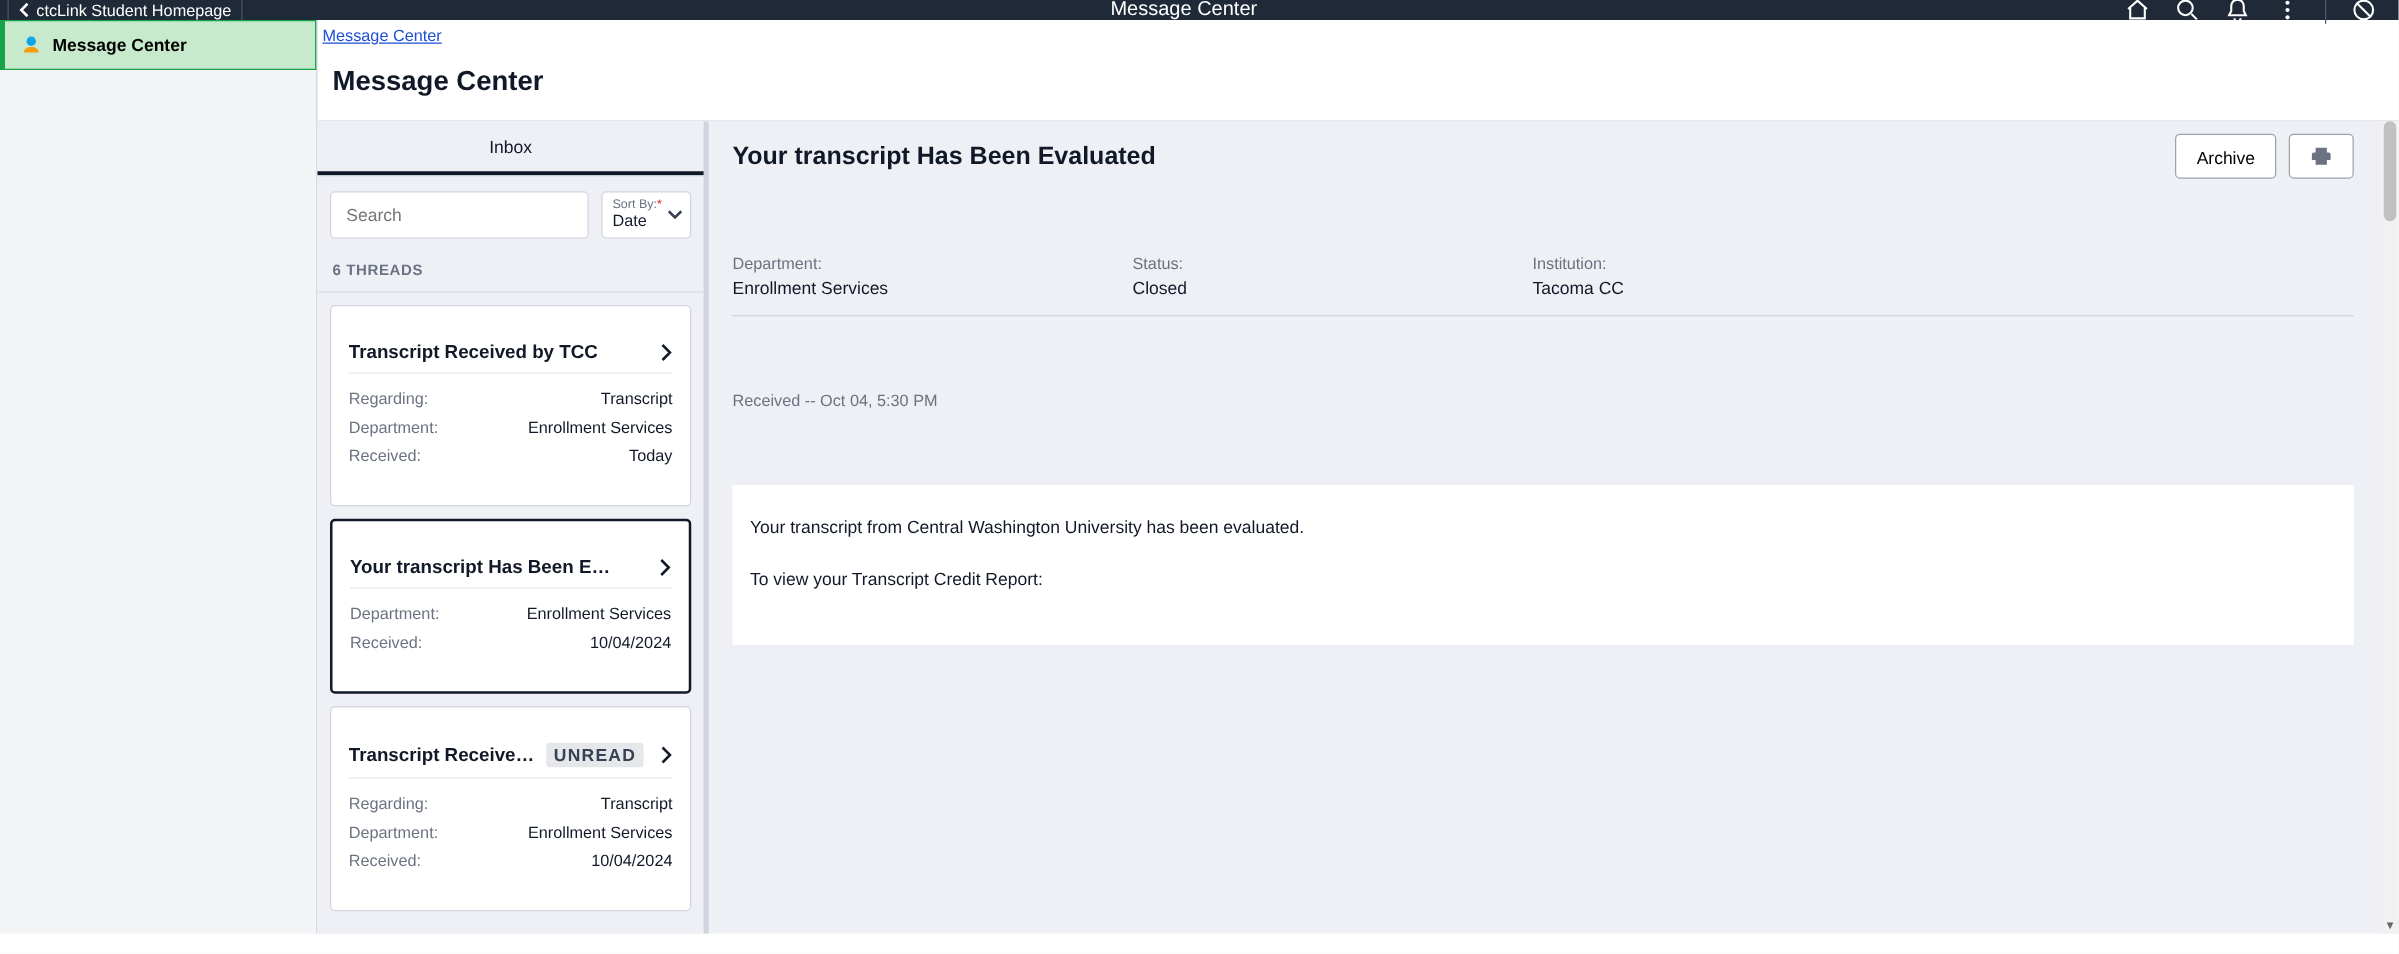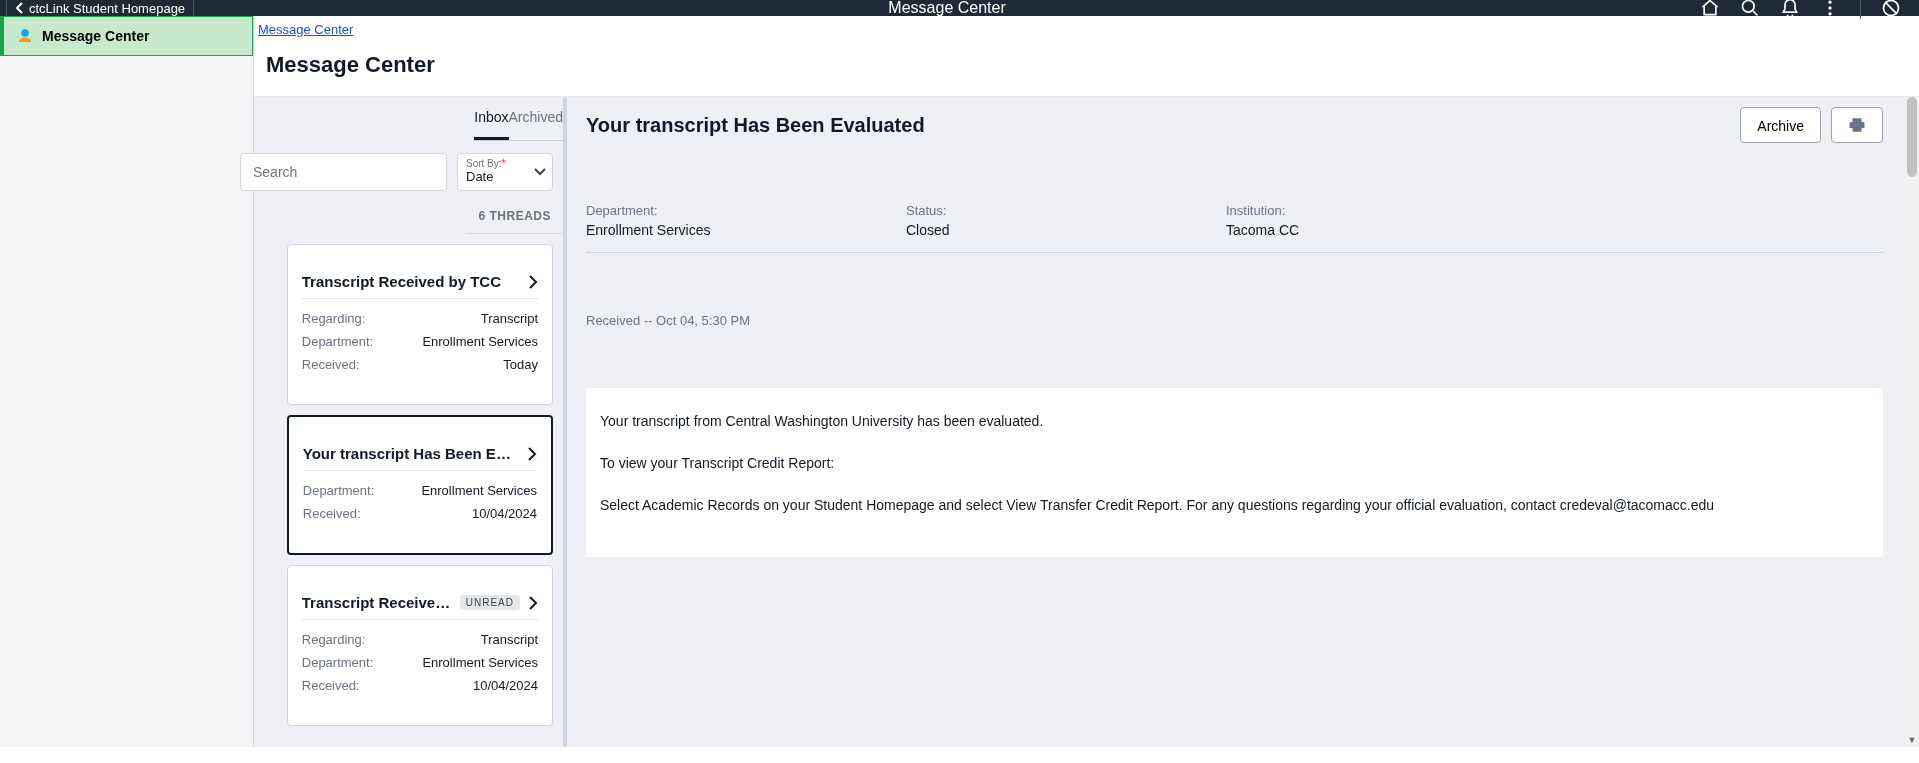--- a/index.html
+++ b/index.html
@@ -49,21 +49,21 @@
 .main { flex:1; display:flex; flex-direction:column; }
 
 .breadcrumb { padding: 4px 4px 0 4px; }
 .breadcrumb a { color:#1d4ed8; font-size:13px; text-decoration:underline; }
 
 .page-title { font-size:22px; font-weight:600; padding: 14px 12px 18px 12px; color:#111827; }
 
 .workarea { display:flex; flex:1; background:#eef0f6; border-top:1px solid #e5e7eb; }
 
 
-.listpanel { width:310px; border-right:1px solid #d7dbe3; display:flex; flex-direction:column; background:#eef0f6; position:relative;align-items:flex-end; }
+.listpanel { width:310px; border-right:1px solid #d7dbe3; display:flex; flex-direction:column; background:#eef0f6; position:relative; }
 .listpanel::after { content:""; position:absolute; right:-4px; top:0; bottom:0; width:4px; background:#cfd4de; border-radius:2px; }
 
 .tabs { display:flex; border-bottom:1px solid #c7cbd4; }
 .tab { flex:1; text-align:center; padding:12px 0; font-size:14px; color:#6b7280; cursor:pointer; }
 .tab.active { color:#111827; border-bottom:3px solid #111827; font-weight:500; }
 
 .search-row { display:flex; gap:10px; padding:12px 10px; }
 .search-input { flex:1; border:1px solid #d1d5db; border-radius:4px; padding:10px 12px; font-size:14px; background:#fff; }
 .sort-box { width:96px; border:1px solid #d1d5db; border-radius:4px; background:#fff; padding:4px 8px; position:relative; }
 .sort-label { font-size:10px; color:#6b7280; }
@@ -76,21 +76,21 @@
 .threads { padding:10px 10px; display:flex; flex-direction:column; gap:10px; overflow:hidden; }
 
 .card { background:#fff; border:1px solid #d1d5db; border-radius:4px; padding:28px 14px; cursor:pointer; }
 .card.selected { border:2px solid #111827; }
 .card-head { display:flex; align-items:center; justify-content:space-between; border-bottom:1px solid #e5e7eb; padding-bottom:8px; margin-bottom:8px; gap:8px;}
 .card-title { font-size:15px; font-weight:600; color:#111827; white-space:nowrap; overflow:hidden; text-overflow:ellipsis; max-width:210px;}
 .card-chev { flex-shrink:0; }
 .card-row { display:flex; justify-content:space-between; font-size:13px; padding:4px 0; }
 .card-row .k { color:#6b7280; }
 .card-row .v { color:#111827; }
-.badge-unread { background:#e5e7eb; color:#374151; font-size:10px; font-weight:400; letter-spacing:1px; padding:2px 6px; border-radius:3px; }
+.badge-unread { background:#e5e7eb; color:#374151; font-size:14px; font-weight:700; letter-spacing:1px; padding:2px 6px; border-radius:3px; }
 
 
 .detail { flex:1; padding:10px 22px 0 22px; display:flex; flex-direction:column;gap:46px; }
 .detail-head { display:flex; align-items:center; justify-content:space-between; }
 .detail-title { font-size:20px; font-weight:600; color:#111827; }
 .detail-actions { display:flex; gap:10px; }
 .btn { border:1px solid #9ca3af; border-radius:4px; background:#fff; padding:8px 16px; font-size:14px; cursor:pointer; display:flex; align-items:flex-end; gap:6px; }
 
 .meta-row { display:flex; gap:60px; padding:14px 0 14px 0; border-bottom:1px solid #cfd4de; }
 .meta-block { display:flex; flex-direction:column; gap:4px; min-width:260px; }
@@ -179,21 +179,20 @@
     <div class="breadcrumb">
       <a href="#">Message Center</a>
     </div>
     <div class="page-title">Message Center</div>
 
     <div class="workarea">
 
       <div class="listpanel">
         <div class="tabs">
           <div class="tab active">Inbox</div>
-          <div class="tab">Archived</div>
         </div>
 
         <div class="search-row">
           <input class="search-input" placeholder="Search" style="">
           <div class="sort-box">
             <div class="sort-label"><span>Sort By:</span><span class="sort-req">*</span></div>
             <div class="sort-value">Date</div>
             <span class="sort-chev">
               <svg width="12" height="8" viewBox="0 0 12 8">
                   <path d="M1 1 6 6l5-5" stroke="#374151" stroke-width="2" fill="none"></path>
@@ -307,21 +306,20 @@
             <span class="meta-k">Institution:</span>
             <span class="meta-v">Tacoma CC</span>
           </div>
         </div>
 
         <div class="received-line">Received -- Oct 04, 5:30 PM</div>
 
         <div class="msg-body">
           <p>Your transcript from Central Washington University has been evaluated.</p>
           <p>To view your Transcript Credit Report:</p>
-          <p>Select Academic Records on your Student Homepage and select View Transfer Credit Report. For any questions regarding your official evaluation, contact credeval@tacomacc.edu</p>
         </div>
       </div>
 
       <div class="scrollbar">
         <div class="arrow-up">▲</div>
         <div class="thumb"></div>
         <div class="arrow-down">▼</div>
       </div>
 
     </div>

